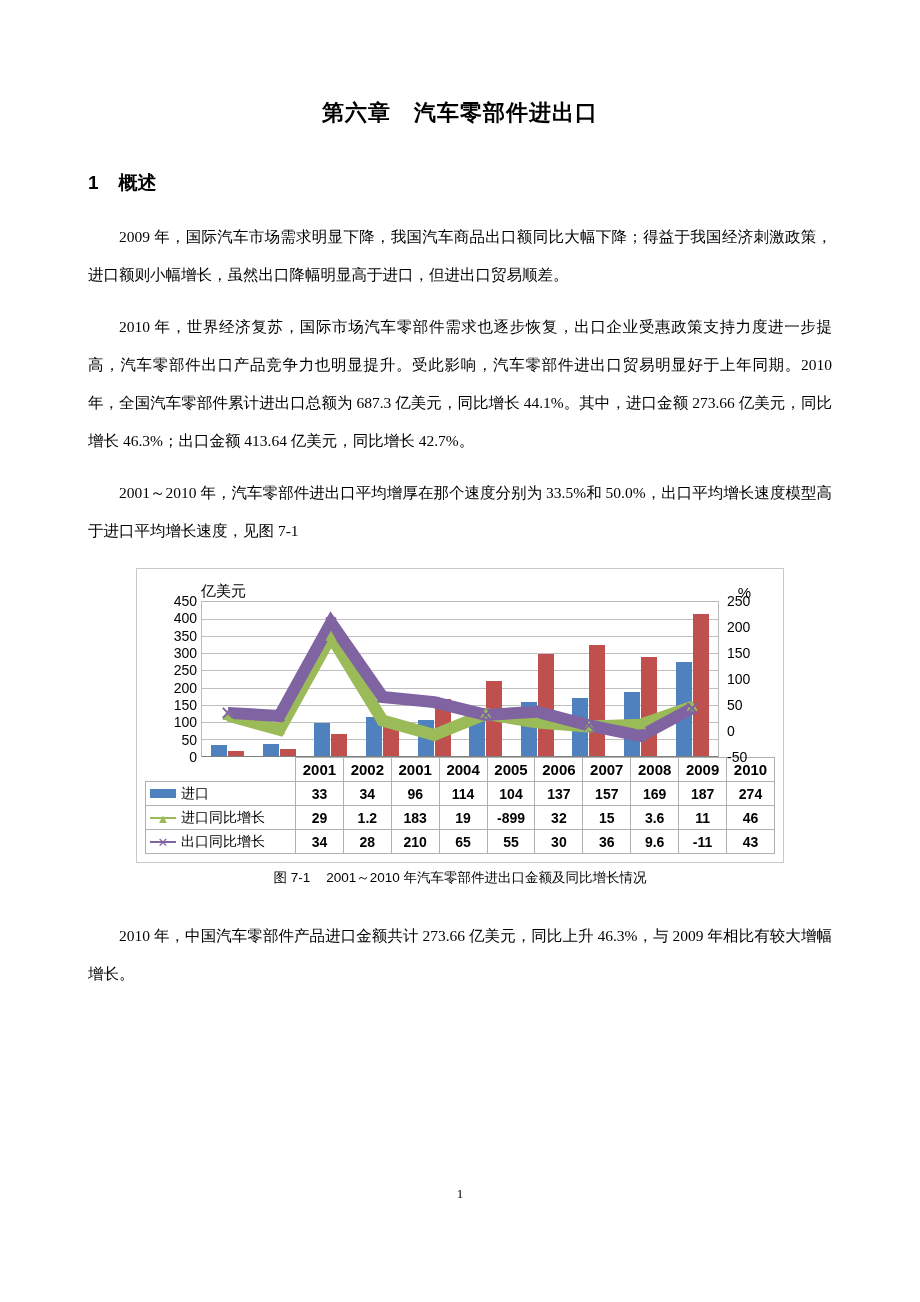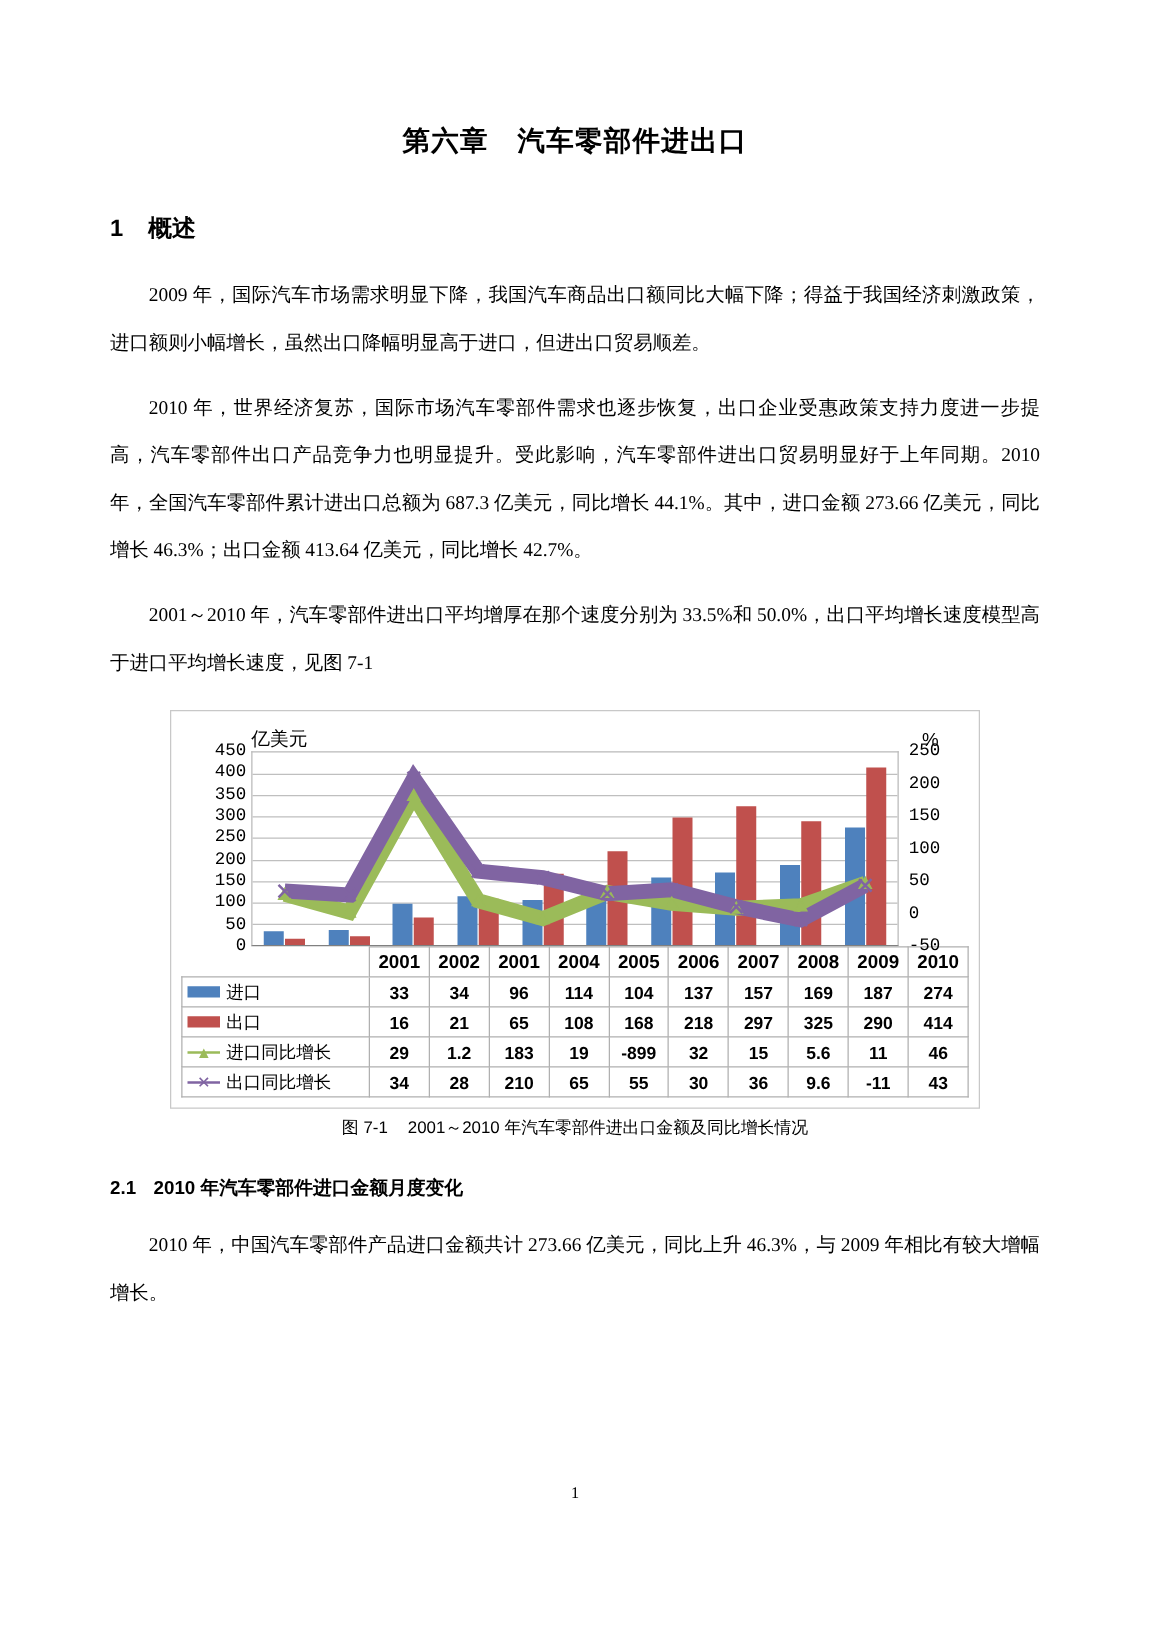--- a/index.html
+++ b/index.html
@@ -100,21 +100,20 @@
     position: relative;
     font-family: "Liberation Sans", "DejaVu Sans", sans-serif;
     font-size: 14px;
   }
   .yaxis .tick {
     position: absolute;
     right: 4px;
     transform: translateY(-50%);
     white-space: nowrap;
     line-height: 1;
-    font-family: Liberation Mono, monospace;
   }
   .yaxis.right .tick { right: auto; left: 8px; }
   .plot {
     flex: 1;
     position: relative;
     border: 1px solid #b9b9b9;
     border-bottom: 1px solid #808080;
     background: #fff;
     overflow: visible;
   }
@@ -393,53 +392,35 @@
                 <td>104</td>
                 <td>137</td>
                 <td>157</td>
                 <td>169</td>
                 <td>187</td>
                 <td>274</td>
               </tr>
               <tr>
                 <td class="lab">
                   <div class="lab-inner">
-                    <span class="swatch" style="background: rgb(192, 80, 77);"></span>
-                    <span>出口</span>
-                  </div>
-                </td>
-                <td>16</td>
-                <td>21</td>
-                <td>65</td>
-                <td>108</td>
-                <td>168</td>
-                <td>218</td>
-                <td>297</td>
-                <td>325</td>
-                <td>290</td>
-                <td>414</td>
-              </tr>
-              <tr>
-                <td class="lab">
-                  <div class="lab-inner">
                     <span class="marker-line">
                       <span class="ml" style="background: rgb(155, 187, 89);"></span>
                       <span class="mk" style="color: rgb(155, 187, 89);">▲</span>
                     </span>
                     <span>进口同比增长</span>
                   </div>
                 </td>
                 <td>29</td>
                 <td>1.2</td>
                 <td>183</td>
                 <td>19</td>
                 <td>-899</td>
                 <td>32</td>
                 <td>15</td>
-                <td>5.6</td>
+                <td>3.6</td>
                 <td>11</td>
                 <td>46</td>
               </tr>
               <tr>
                 <td class="lab">
                   <div class="lab-inner">
                     <span class="marker-line">
                       <span class="ml" style="background: rgb(128, 100, 162);"></span>
                       <span class="mk" style="color: rgb(128, 100, 162);">✕</span>
                     </span>
@@ -461,22 +442,19 @@
         </table>
 
       </div>
     </div>
 
     <div class="figcaption">
       <span>图 7-1</span><span class="gap"></span><span>2001～2010 年汽车零部件进出口金额及同比增长情况</span>
     </div>
 
 
-    <div class="h2">
-      <span class="num">2.1</span><span>2010 年汽车零部件进口金额月度变化</span>
-    </div>
 
     <p class="para">2010 年，中国汽车零部件产品进口金额共计 273.66 亿美元，同比上升 46.3%，与 2009 年相比有较大增幅增长。</p>
 
   </div>
 
   <div class="pagenum">1</div>
 </div>
 
 </body></html>

